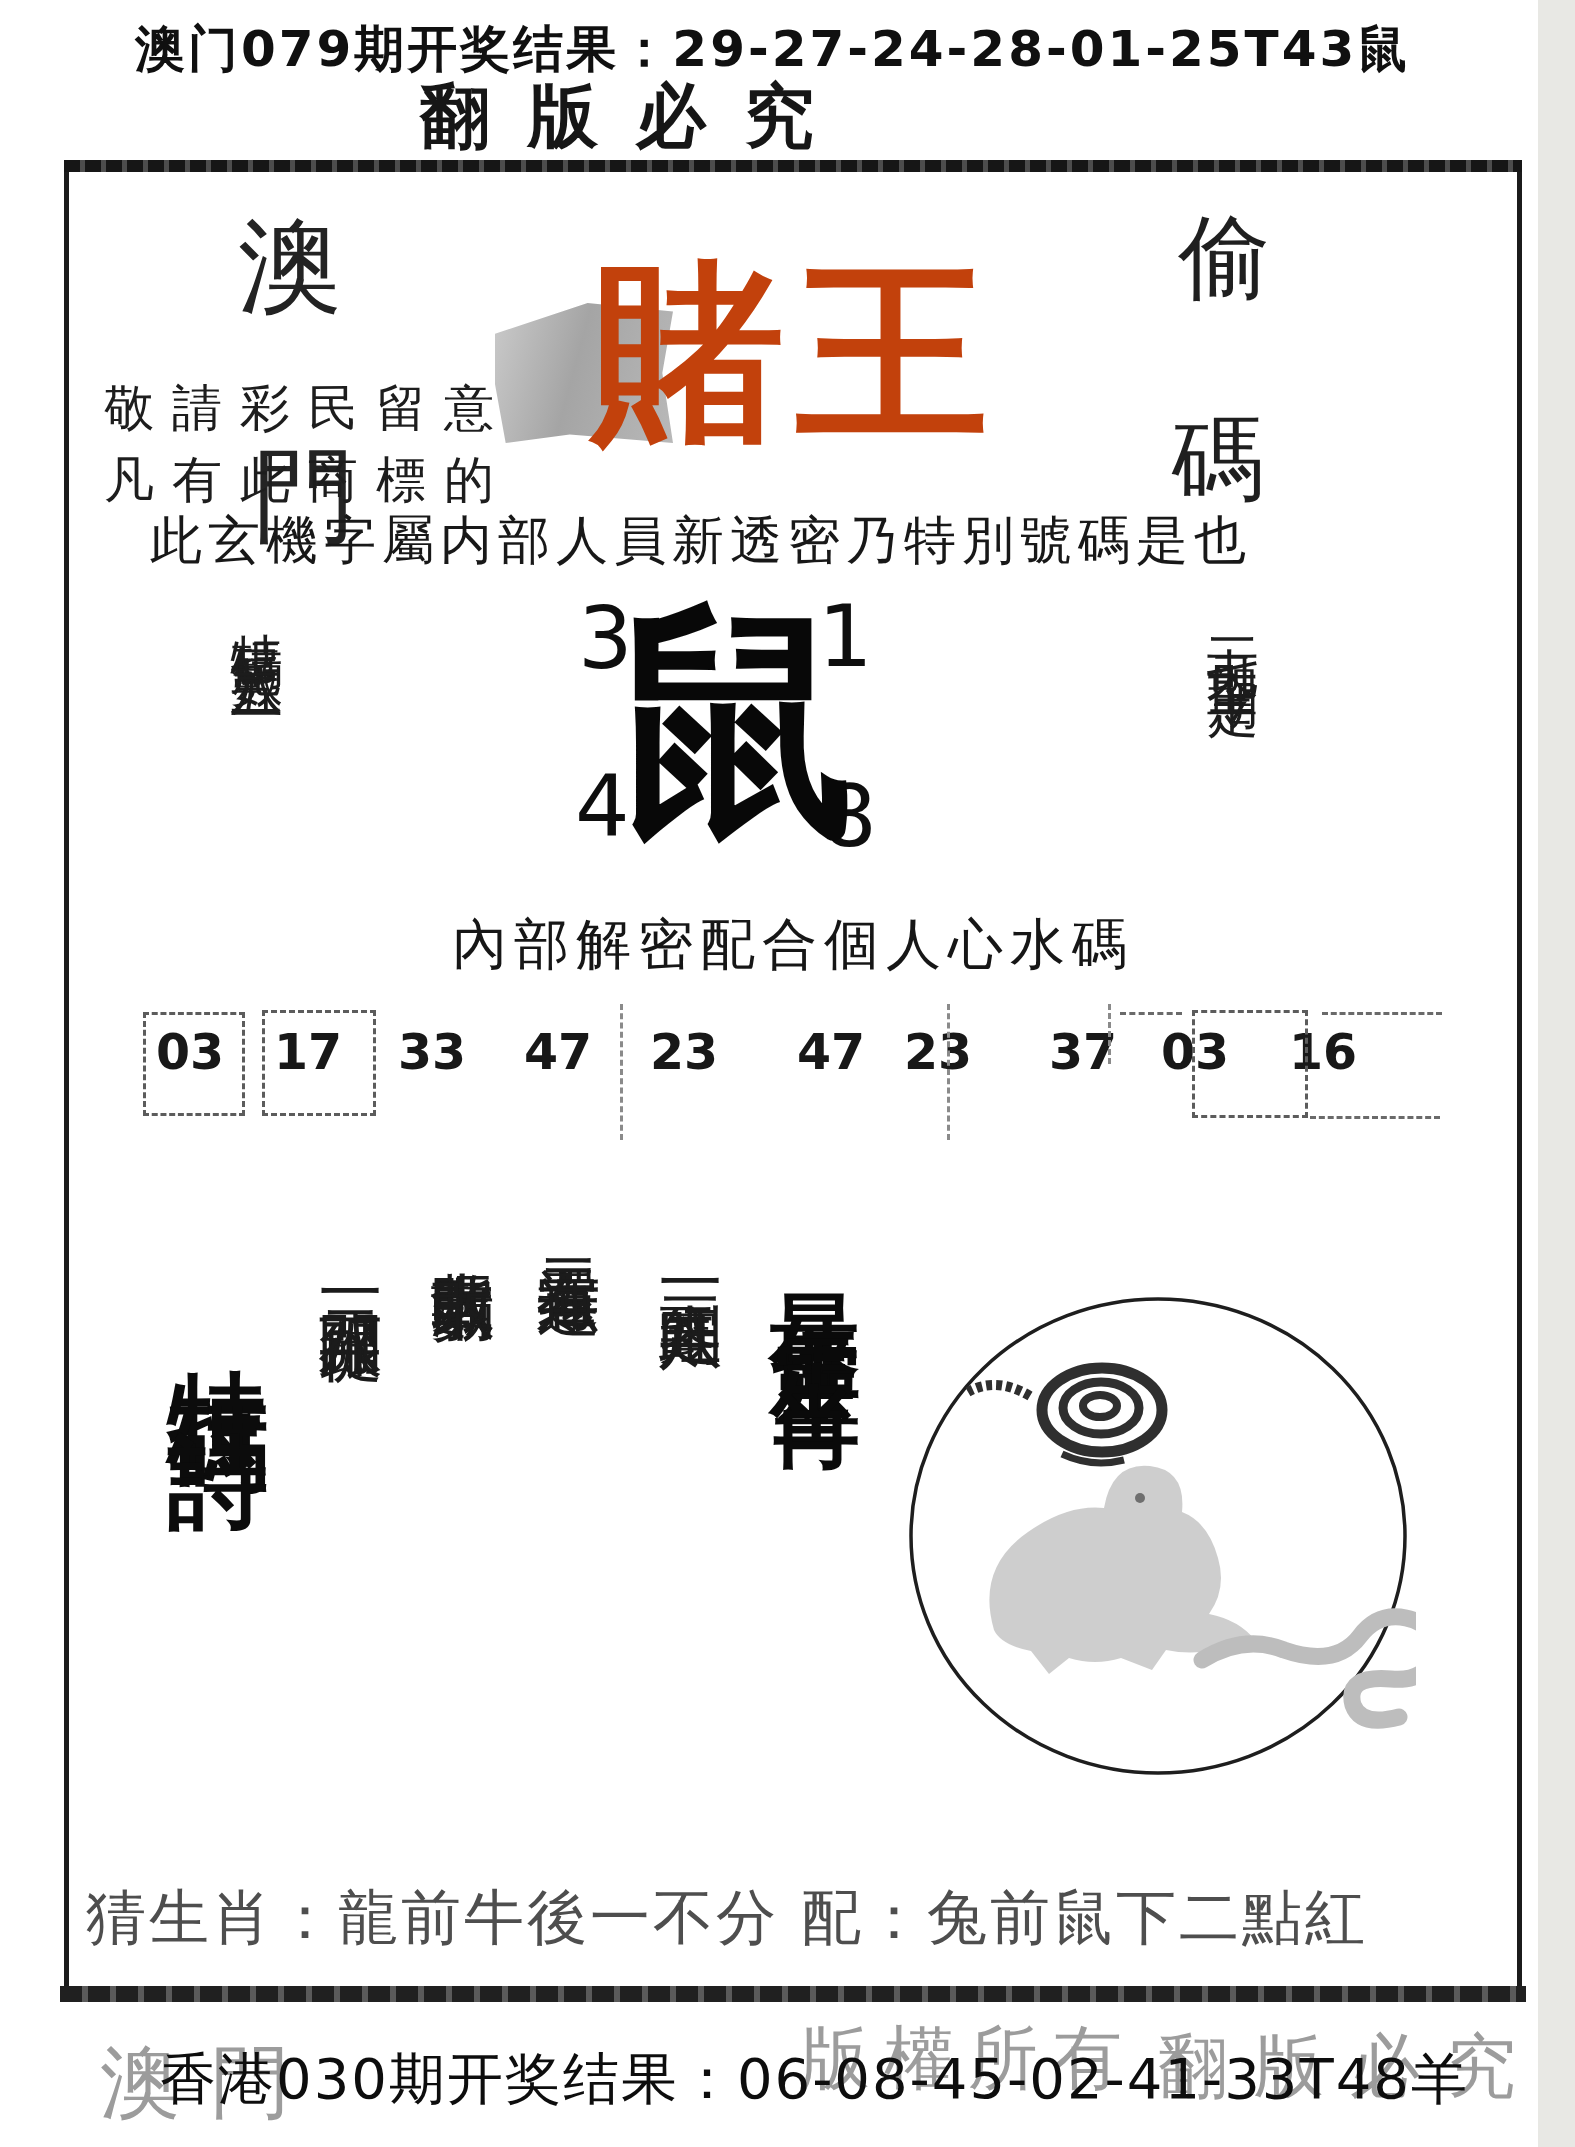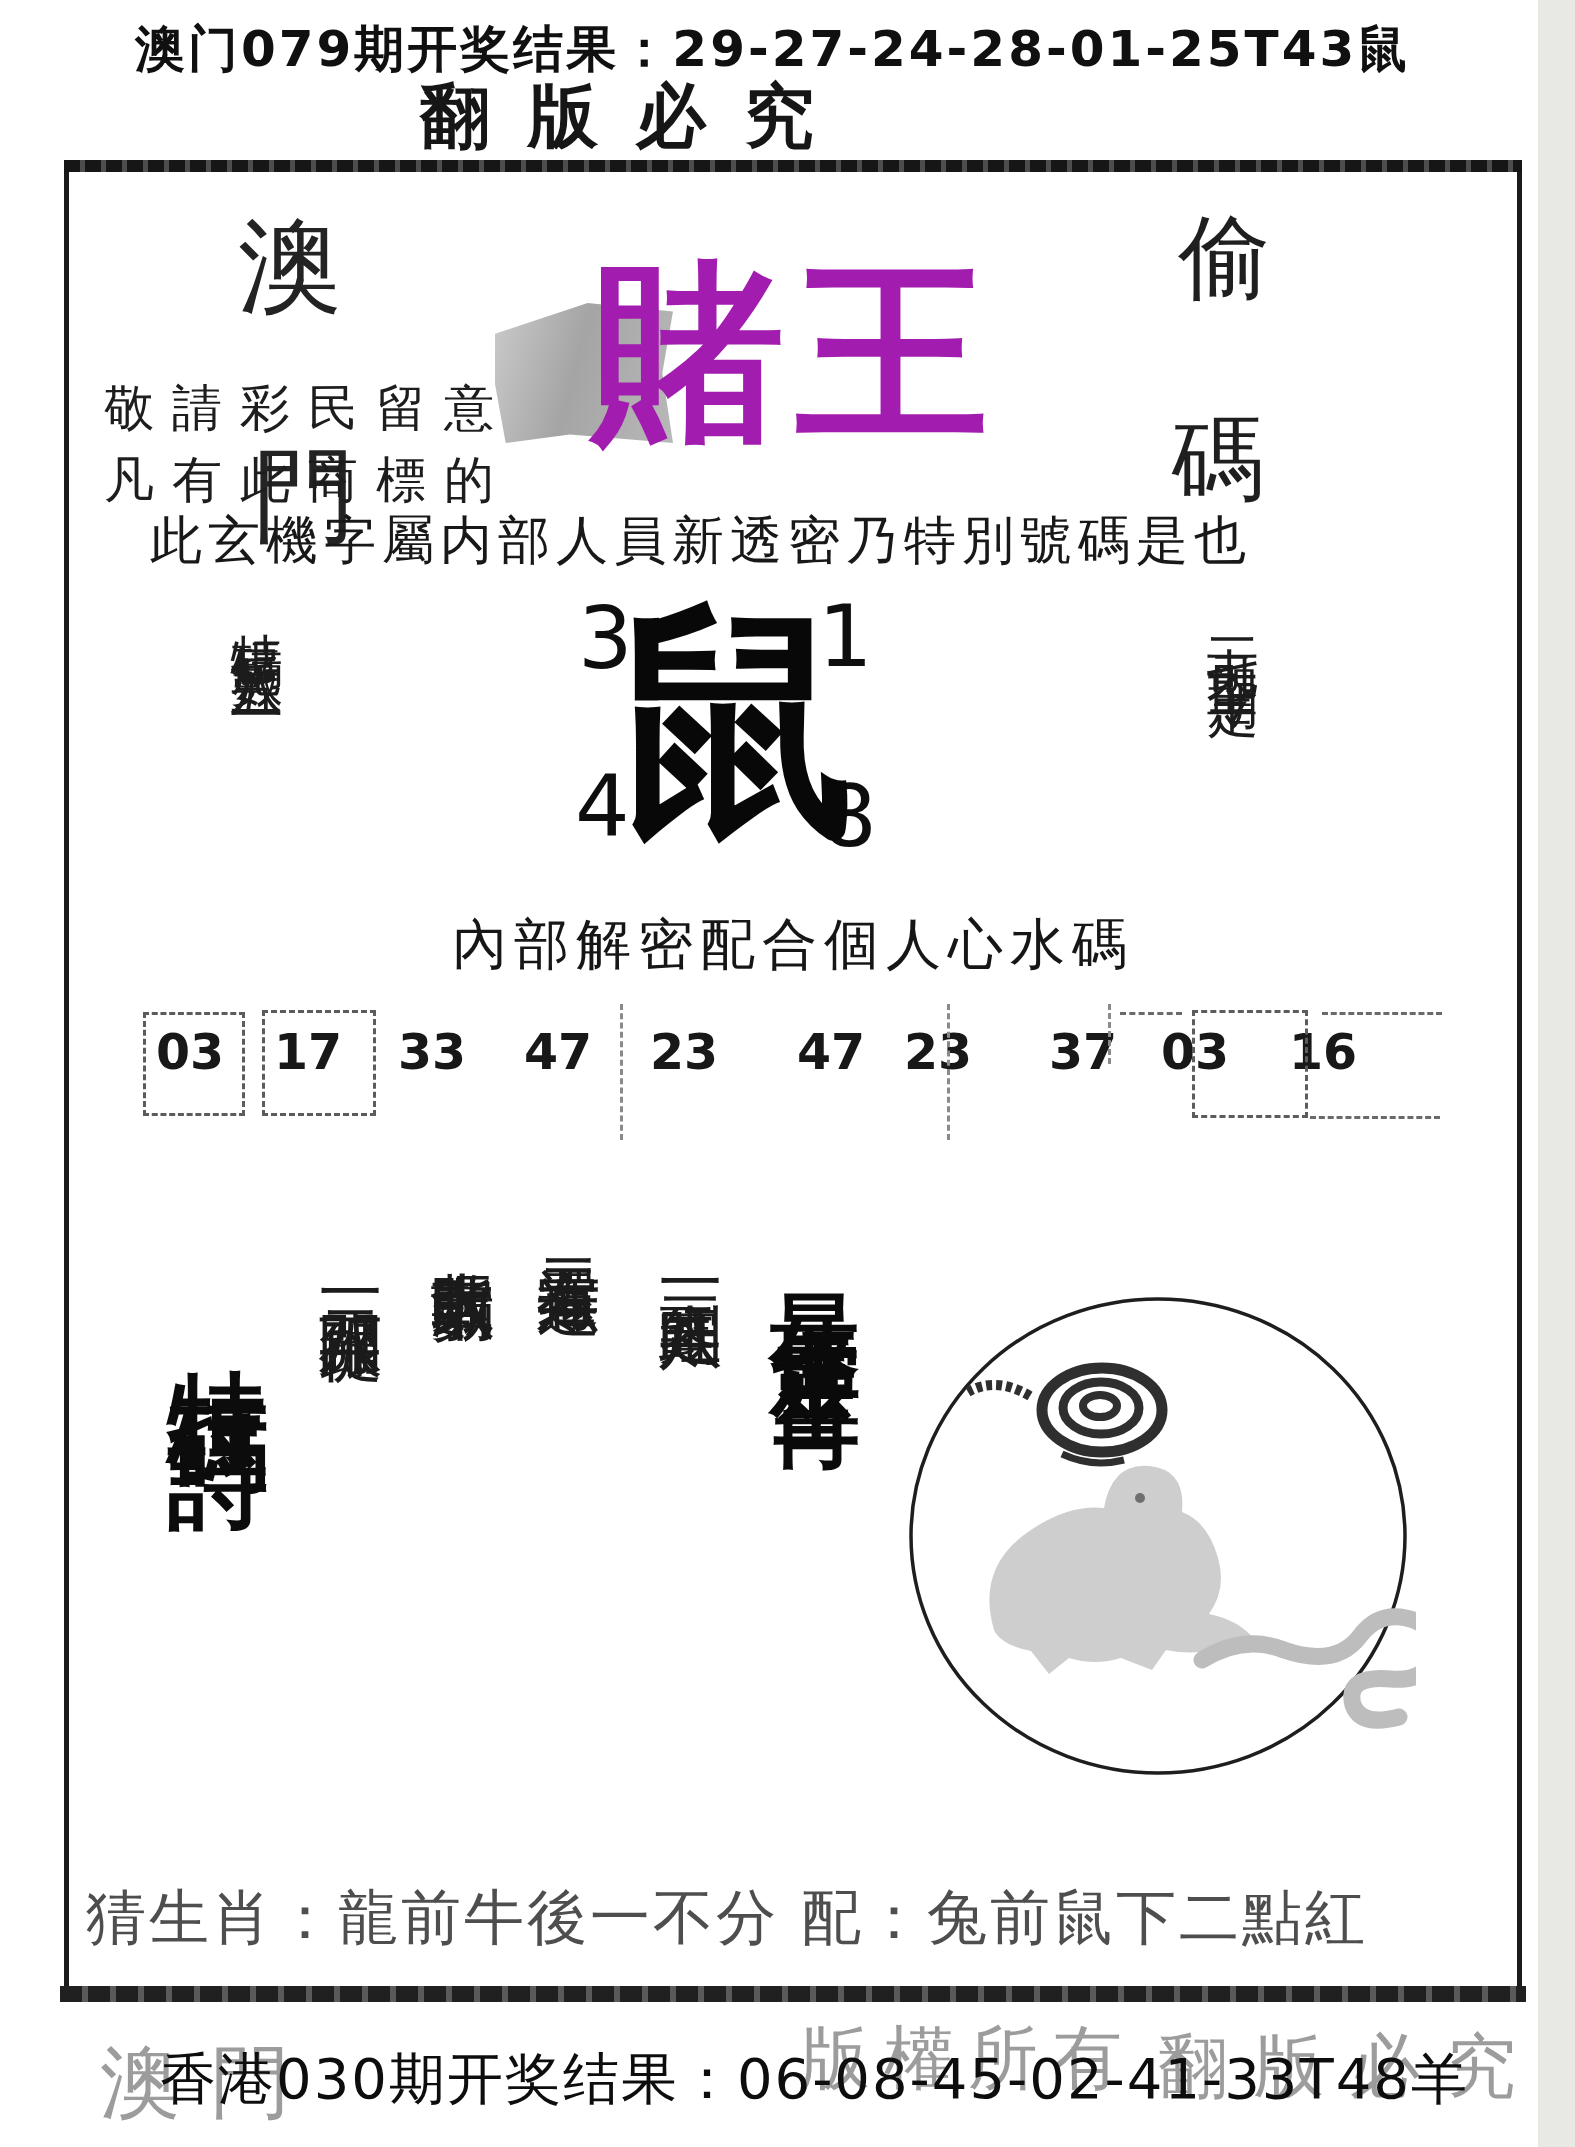--- a/index.html
+++ b/index.html
@@ -30,21 +30,21 @@
   .region-char{font-size:104px;color:#232323;}
   .ao{left:238px;top:198px;}
   .men{left:252px;top:428px;}
   .disclaimer{left:104px;top:372px;font-size:50px;line-height:72px;letter-spacing:18px;color:#1d1d1d;}
   .smudge{
     left:495px;top:303px;width:178px;height:140px;
     background:linear-gradient(105deg,#bdbdbd 0%,#8e8e8e 45%,#a7a7a7 100%);
     clip-path:polygon(0% 22%,52% 0%,100% 6%,94% 50%,100% 100%,42% 94%,6% 100%,0% 58%);
     opacity:.8;
   }
-  .brand{left:592px;top:226px;font-size:192px;font-weight:bold;letter-spacing:12px;color:#a21caf;}
+  .brand{left:592px;top:226px;font-size:192px;font-weight:bold;letter-spacing:12px;color:#c2410c;}
   .steal-top{left:1178px;top:196px;font-size:92px;color:#1f1f1f;}
   .steal-bottom{left:1172px;top:398px;font-size:92px;color:#1f1f1f;}
   .slogan{left:150px;top:506px;font-size:52px;letter-spacing:6px;color:#181818;}
   
   .vcol{writing-mode:vertical-rl;text-orientation:upright;}
   .left-vert{left:222px;top:592px;font-size:52px;letter-spacing:8px;color:#1c1c1c;}
   .right-vert{left:1198px;top:598px;font-size:52px;letter-spacing:8px;color:#1c1c1c;}
   .corner-num{font-size:86px;color:#0e0e0e;}
   .n-tl{left:578px;top:588px;}
   .n-tr{left:818px;top:586px;}

